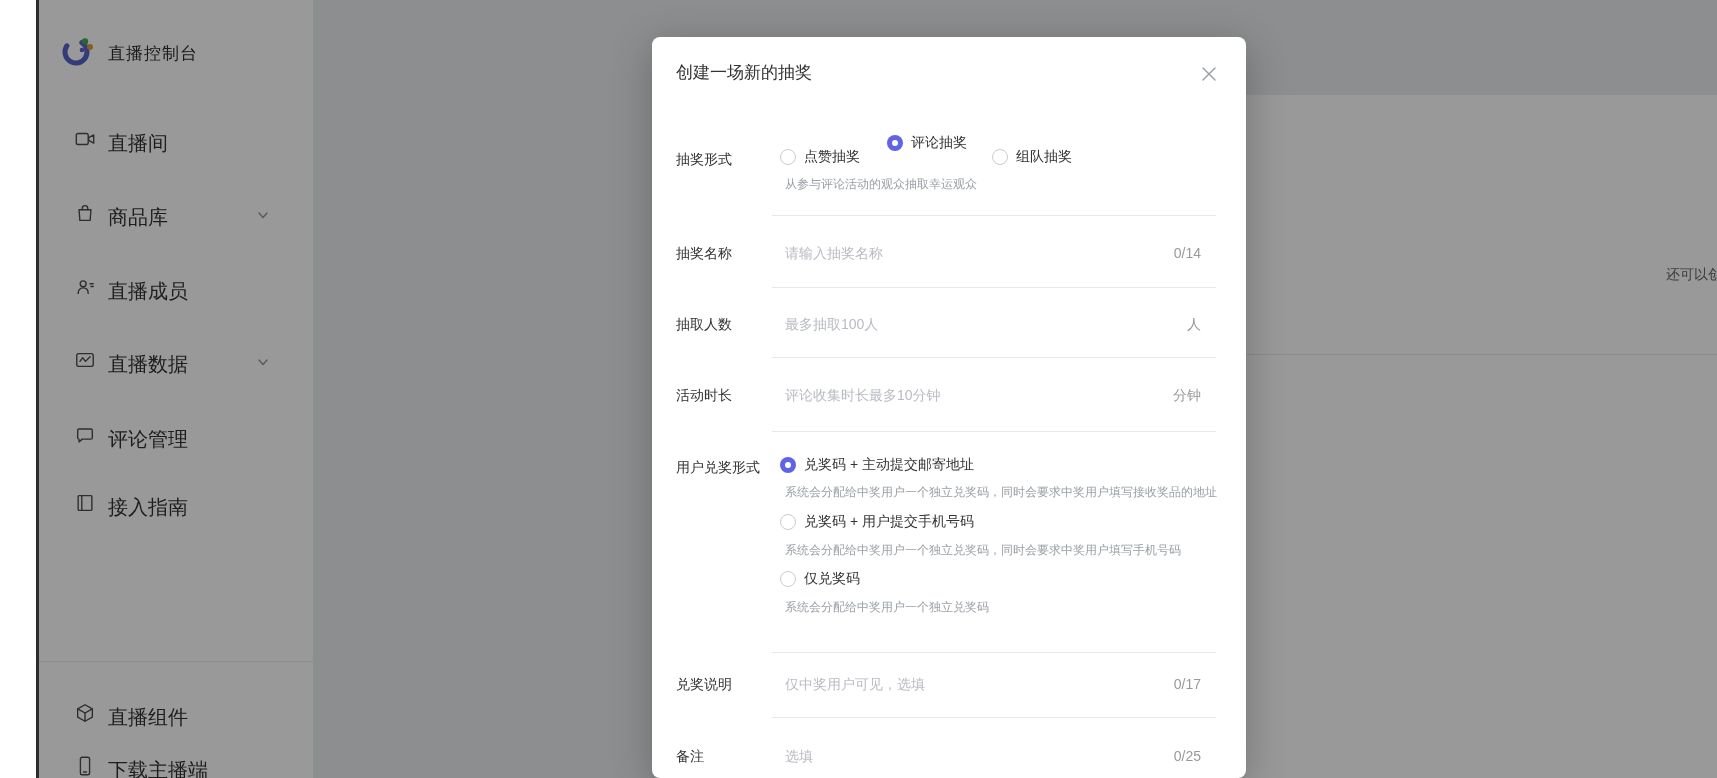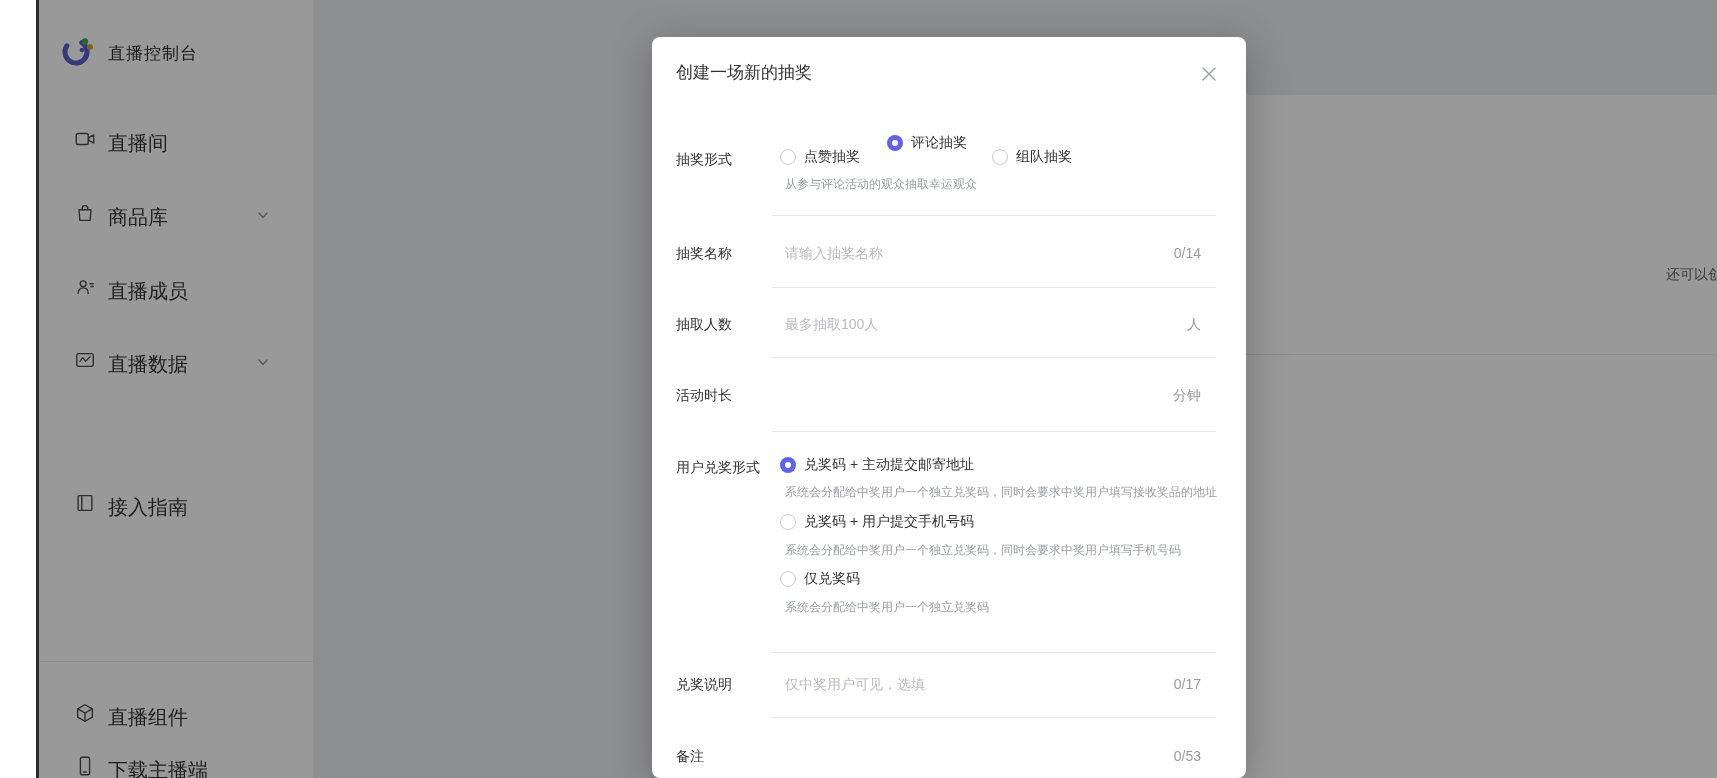--- a/index.html
+++ b/index.html
@@ -128,20 +128,28 @@
           </svg>
       </span>
       <span class="nav-label">直播数据</span>
       <span class="nav-chevron">
         <svg viewBox="0 0 18 18">
             <polyline points="5,7 9,11.5 13,7"></polyline>
           </svg>
       </span>
     </div>
 
+    <div class="nav-item" style="top:423px">
+      <span class="nav-ic">
+        <svg viewBox="0 0 24 24">
+            <path d="M5.5 5.5 h13 a1.5 1.5 0 0 1 1.5 1.5 v8 a1.5 1.5 0 0 1 -1.5 1.5 h-9.5 l-3.5 3 v-3 a1.5 1.5 0 0 1 -1.5 -1.5 v-8 a1.5 1.5 0 0 1 1.5 -1.5 z"></path>
+          </svg>
+      </span>
+      <span class="nav-label">评论管理</span>
+    </div>
 
     <div class="nav-item" style="top:491px">
       <span class="nav-ic">
         <svg viewBox="0 0 24 24">
             <rect x="4.5" y="4" width="15" height="16" rx="1"></rect>
             <line x1="8.5" y1="4" x2="8.5" y2="20"></line>
           </svg>
       </span>
       <span class="nav-label">接入指南</span>
     </div>
@@ -230,20 +238,21 @@
     <input class="m-input" style="top: 205px;" placeholder="请输入抽奖名称">
     <div class="m-counter" style="top:208px">0/14</div>
     <div class="m-line" style="top:250px"></div>
 
     <div class="m-label" style="top:279px">抽取人数</div>
     <input class="m-input" style="top: 276px;" placeholder="最多抽取100人">
     <div class="m-suffix" style="top:279px">人</div>
     <div class="m-line" style="top:320px"></div>
 
     <div class="m-label" style="top:350px">活动时长</div>
+    <input class="m-input" style="top: 347px;" placeholder="评论收集时长最多10分钟">
     <div class="m-suffix" style="top:350px">分钟</div>
     <div class="m-line" style="top:394px"></div>
 
     <div class="m-label" style="top:422px">用户兑奖形式</div>
     <div class="radio-opt" style="left:128px; top:419px">
       <span class="radio-circle on"></span>
       <span class="radio-text">兑奖码 + 主动提交邮寄地址</span>
     </div>
     <div class="m-helper" style="top:447px">系统会分配给中奖用户一个独立兑奖码，同时会要求中奖用户填写接收奖品的地址</div>
     <div class="radio-opt" style="left:128px; top:476px">
@@ -257,16 +266,17 @@
     </div>
     <div class="m-helper" style="top:562px">系统会分配给中奖用户一个独立兑奖码</div>
     <div class="m-line" style="top:615px"></div>
 
     <div class="m-label" style="top:639px">兑奖说明</div>
     <input class="m-input" style="top: 636px;" placeholder="仅中奖用户可见，选填">
     <div class="m-counter" style="top:639px">0/17</div>
     <div class="m-line" style="top:680px"></div>
 
     <div class="m-label" style="top:711px">备注</div>
-    <div class="m-counter" style="top:711px">0/53</div>
+    <input class="m-input" style="top: 708px;" placeholder="选填">
+    <div class="m-counter" style="top:711px">0/25</div>
   </div>
 
 </div>
 
 </body></html>

